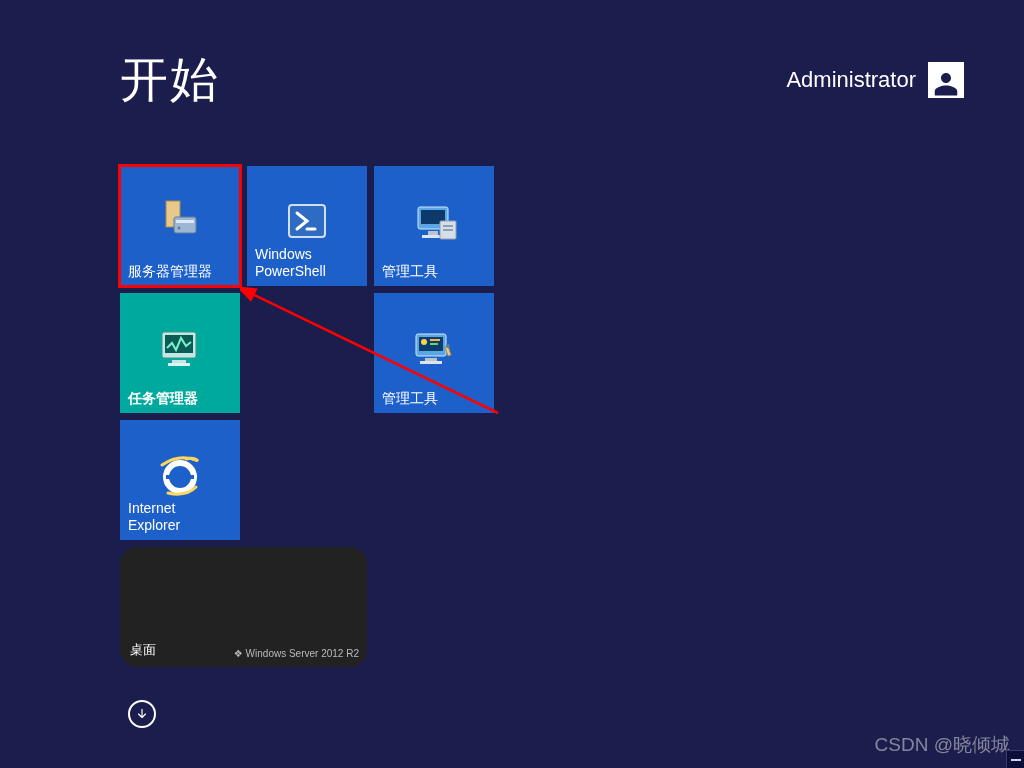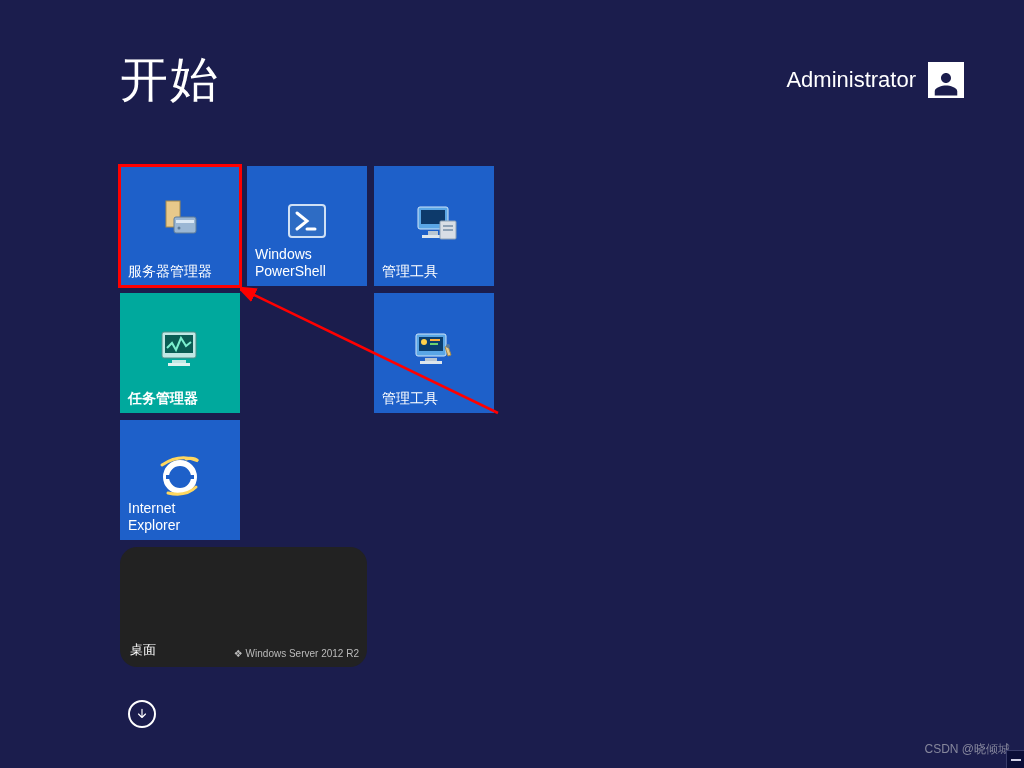--- a/index.html
+++ b/index.html
@@ -14,21 +14,21 @@
   .tile{background:#1e60c9;position:relative;cursor:pointer;display:flex;flex-direction:column;align-items:center;justify-content:center;}
   .tile.teal{background:#00a99d;font-weight:bold;}
   .tile .icon{width:48px;height:48px;display:flex;align-items:center;justify-content:center;margin-top:-10px;}
   .tile .lbl{position:absolute;left:8px;bottom:6px;font-size:14px;line-height:1.2;white-space:pre-line;}
   .highlight{outline:3px solid #ff0000;outline-offset:-1px;text-align:center;}
   .desktop-tile{grid-column:1/3;grid-row:4;background:#222;position:relative;border-radius:17px;}
   .desktop-tile .lbl{position:absolute;left:10px;bottom:8px;font-size:13px;}
   .ws-mark{position:absolute;right:8px;bottom:8px;font-size:10px;color:#bbb;}
   .down-btn{position:absolute;left:128px;top:700px;width:28px;height:28px;border:2px solid #fff;border-radius:50%;display:flex;align-items:center;justify-content:center;cursor:pointer;}
   .arrow-ann{position:absolute;pointer-events:none;}
-  .watermark{position:absolute;right:14px;bottom:10px;color:rgba(220,220,220,.55);font-size:12px;}
+  .watermark{position:absolute;right:14px;bottom:10px;color:rgba(220,220,220,.55);font-size:19px;}
   .tray{position:absolute;right:0;bottom:0;width:18px;height:18px;background:#0b0e38;border-top:1px solid #3a3d6b;border-left:1px solid #3a3d6b;display:flex;align-items:center;justify-content:center;}
   .tray .bar{width:10px;height:2px;background:#d0d0e6;}
 </style>
 </head>
 <body>
 
 <div class="hdr">
   <div class="title">开始</div>
   <div class="user">
     <span>Administrator</span>

